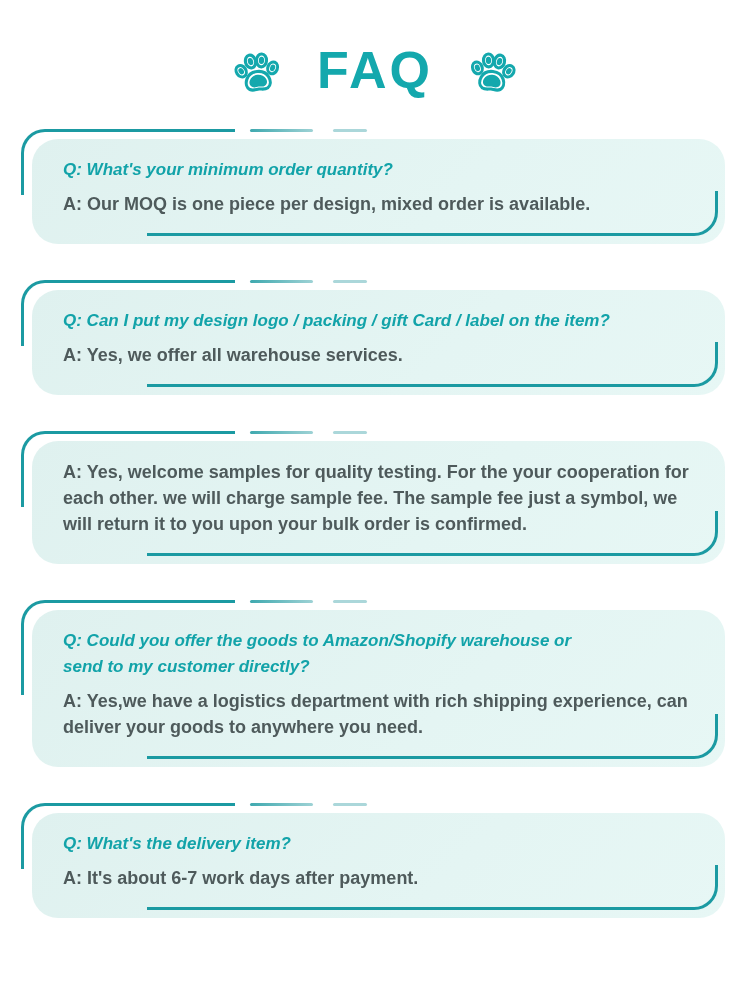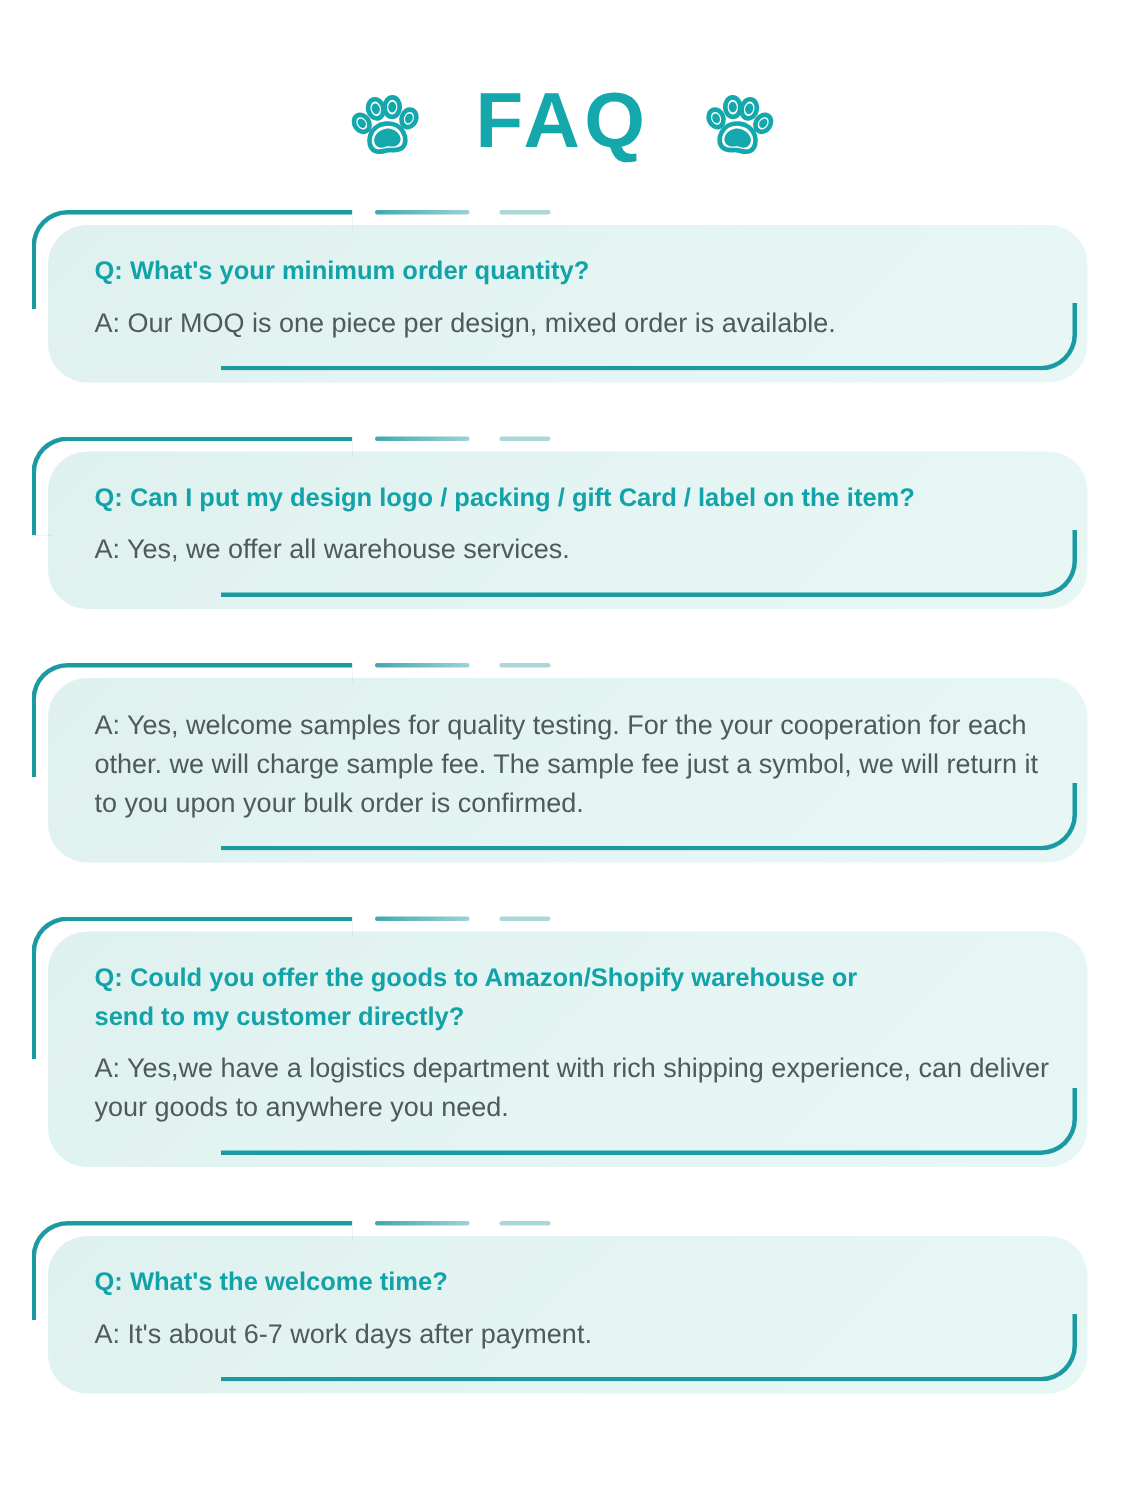--- a/index.html
+++ b/index.html
@@ -11,21 +11,21 @@
     -webkit-font-smoothing: antialiased;
   }
   .page { width: 750px; min-height: 1003px; overflow: hidden; }
 
   
   .header {
     display: flex;
     justify-content: center;
     align-items: center;
     gap: 36px;
-    padding-top: 48px;
+    padding-top: 37px;
     height: 66px;
   }
   .page-title {
     margin: 0;
     font-size: 52px;
     font-weight: 800;
     letter-spacing: 3px;
     color: #14a8ad;
     line-height: 1;
   }
@@ -47,25 +47,26 @@
     border-radius: 26px;
     padding: 18px 14px 27px 31px;
   }
   .question {
     margin: 0 0 8px 0;
     font-size: 17px;
     font-weight: 700;
     line-height: 26px;
     color: #12a3a9;
     white-space: pre-line;
+    font-style: italic;
   }
   .answer {
     margin: 0;
     font-size: 18px;
-    font-weight: 400;
+    font-weight: 700;
     line-height: 26px;
     color: #4e5a5b;
   }
 
   
   .decor-tl {
     position: absolute;
     top: 0; left: 0;
     width: 30%;
     height: 55%;
@@ -182,20 +183,20 @@
         <p class="answer">A: Yes,we have a logistics department with rich shipping experience, can deliver your goods to anywhere you need.</p>
       </div>
       <div class="decor-br"></div>
     </section>
 
     <section class="card">
       <div class="decor-tl"></div>
       <span class="dash dash-1"></span>
       <span class="dash dash-2"></span>
       <div class="card-body">
-        <h3 class="question">Q: What's the welcome time?</h3>
+        <h3 class="question">Q: What's the delivery item?</h3>
         <p class="answer">A: It's about 6-7 work days after payment.</p>
       </div>
       <div class="decor-br"></div>
     </section>
 
   </main>
 </div>
 
 </body></html>

